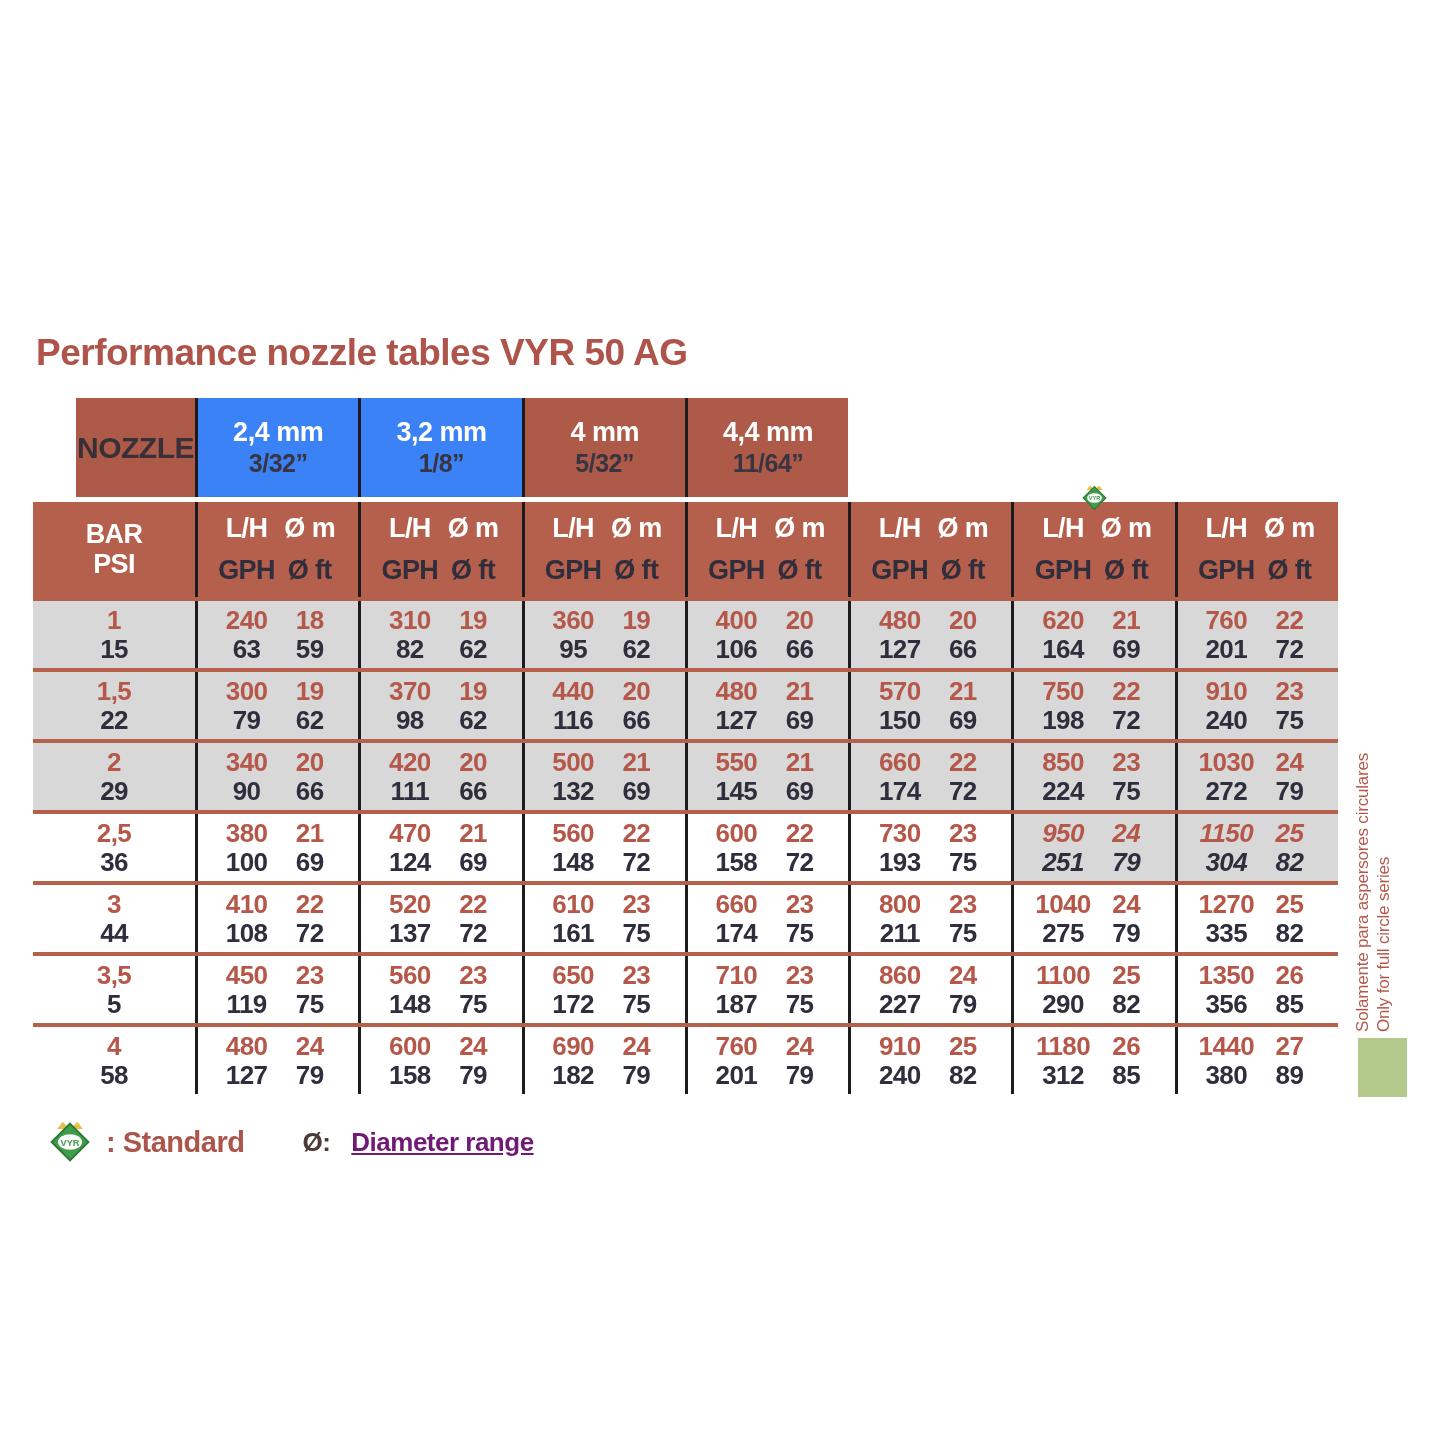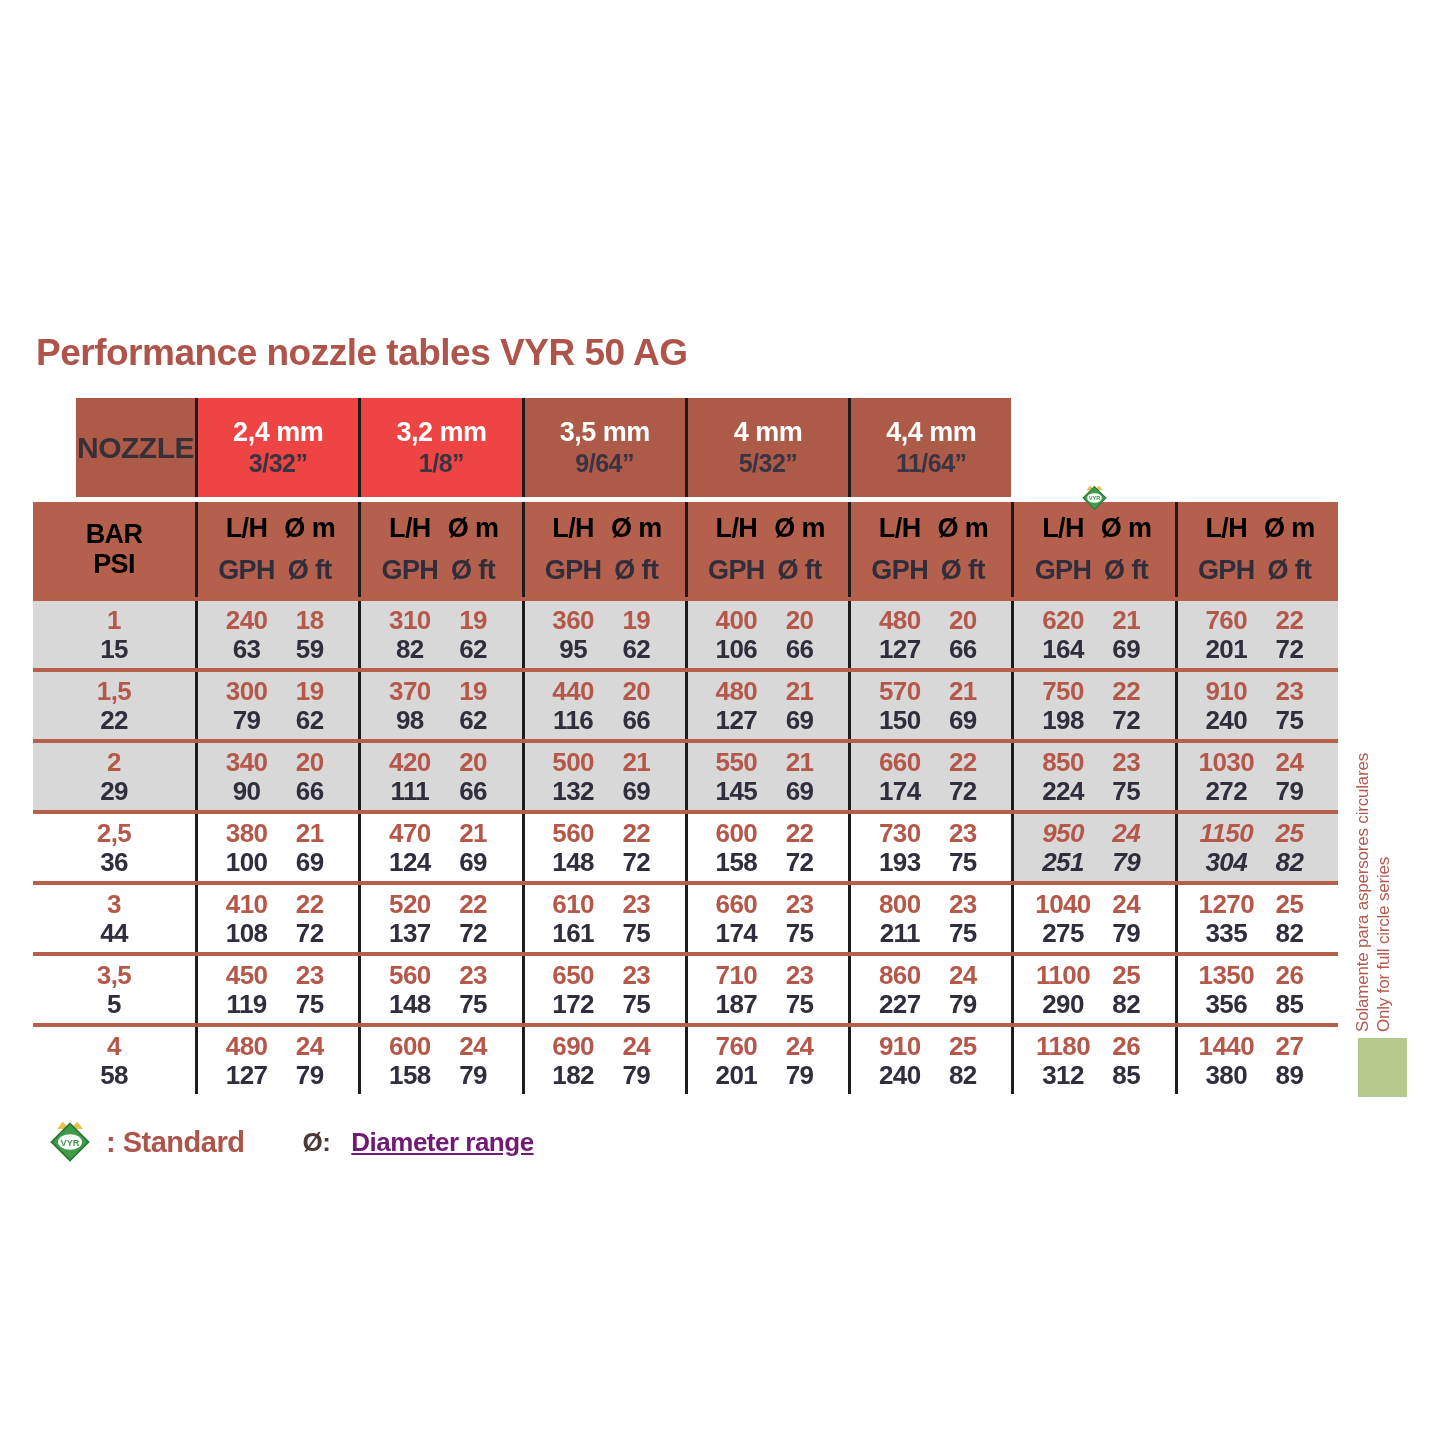--- a/index.html
+++ b/index.html
@@ -21,37 +21,37 @@
   .tbl{position:absolute;left:33px;top:398px;width:1305px;}
   .row{display:grid;grid-template-columns:162px repeat(7,1fr);}
   .cell{position:relative;}
   .row > .cell + .cell{border-left:3px solid #1d1b1e;}
 
   
   .thead{height:99px;}
   .corner{background:#ae5a48;display:flex;align-items:center;justify-content:center;margin-left:43px;}
   .corner .lbl{font-size:30px;font-weight:bold;color:#383038;letter-spacing:-0.5px;}
   .hcol{display:flex;flex-direction:column;align-items:center;justify-content:center;gap:1px;}
-  .hcol.green{background:#ef4444;}
+  .hcol.green{background:#3b82f6;}
   .hcol.brown{background:#ae5a48;}
   .hcol .mm{font-size:27px;font-weight:bold;color:#ffffff;letter-spacing:-0.5px;}
   .hcol .inch{font-size:25px;font-weight:bold;color:#393442;letter-spacing:-0.5px;text-align:center;}
 
   .gaprow{height:5px;background:#ffffff;}
 
   
   .tsub{height:95px;background:#b4604d;}
   .pcell{display:flex;flex-direction:column;align-items:center;justify-content:center;gap:3px;}
   .ncell{
     display:grid;grid-template-columns:1fr 1fr;grid-template-rows:1fr 1fr;
     align-items:center;justify-items:center;padding:5px 17px;
   }
   .v{font-weight:bold;font-size:26px;letter-spacing:-0.6px;line-height:1;}
   .tsub .v{font-size:27px;}
-  .white{color:#000000;}
+  .white{color:#ffffff;}
   .dark{color:#302e3c;}
   .red{color:#b5584a;}
 
   
   .hdiv{height:4px;background:#b4604a;}
   .trow{height:67px;background:#ffffff;}
   .trow.gray .cell{background:#d8d8d8;}
   .trow .cell.gray{background:#d8d8d8;font-style:italic;}
 
   
@@ -93,24 +93,20 @@
         <div class="cell corner">
           <div class="lbl">NOZZLE</div>
         </div>
         <div class="cell hcol green">
           <div class="mm">2,4 mm</div>
           <div class="inch">3/32”</div>
         </div>
         <div class="cell hcol green">
           <div class="mm">3,2 mm</div>
           <div class="inch">1/8”</div>
-        </div>
-        <div class="cell hcol brown">
-          <div class="mm">3,5 mm</div>
-          <div class="inch">9/64”</div>
         </div>
         <div class="cell hcol brown">
           <div class="mm">4 mm</div>
           <div class="inch">5/32”</div>
         </div>
         <div class="cell hcol brown">
           <div class="mm">4,4 mm</div>
           <div class="inch">11/64”</div>
         </div>
       </div>

